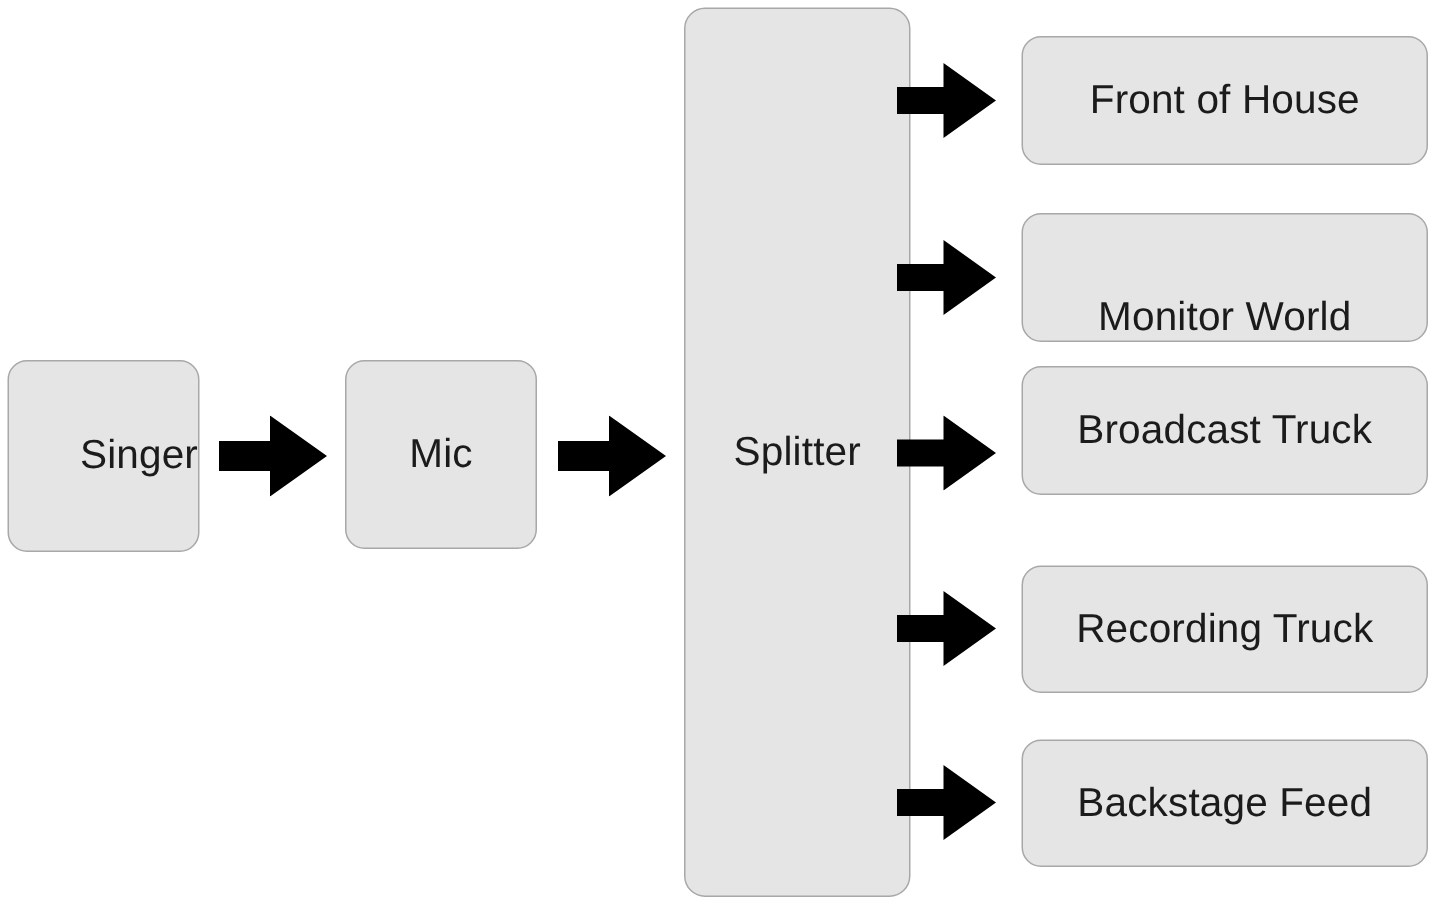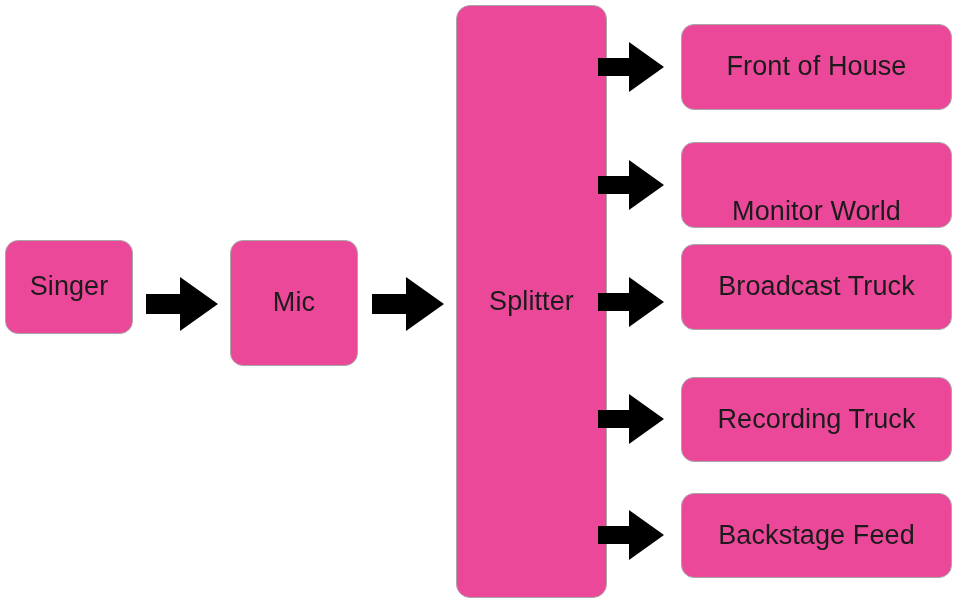--- a/index.html
+++ b/index.html
@@ -11,38 +11,38 @@
     position: relative;
     width: 960px;
     height: 604px;
     background: #ffffff;
     font-family: "Liberation Sans", sans-serif;
     overflow: hidden;
   }
   .node {
     position: absolute;
     box-sizing: border-box;
-    background: #ec4899;
+    background: #e5e5e5;
     border: 1.6px solid #a8a8a8;
     border-radius: 13px;
     display: flex;
     align-items: center;
     justify-content: center;
     text-align: center;
   }
   .node-label {
     color: #1b1b1b;
     font-size: 27px;
     font-weight: 400;
     line-height: 1.15;
     letter-spacing: 0.1px;
     white-space: nowrap;
   }
   
-  .node.singer { left: 5px;   top: 240px; width: 128px; height: 94px; }
+  .node.singer { left: 5px;   top: 240px; width: 128px; height: 128px; justify-content: flex-end; }
   .node.mic    { left: 230px; top: 240px; width: 128px; height: 126px; border-radius: 13px; }
   
   .node.splitter {
     left: 456px; top: 5px; width: 151px; height: 593px;
     border-radius: 14px;
   }
   
   .node.out { left: 681px; width: 271px; height: 86px; }
   .node.out-0 { top: 24px;  }
   .node.out-1 { top: 142px; align-items: flex-end; }

